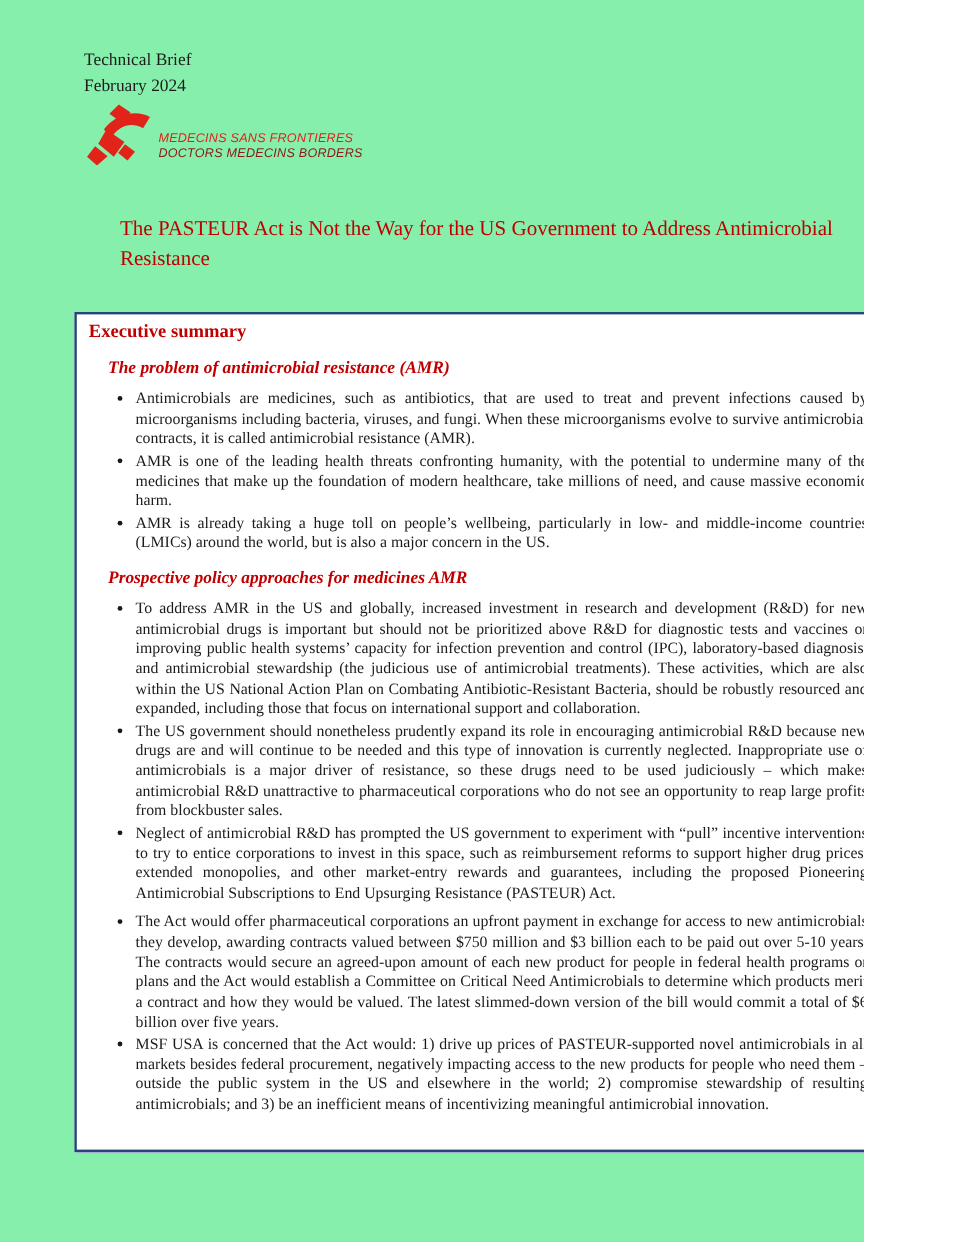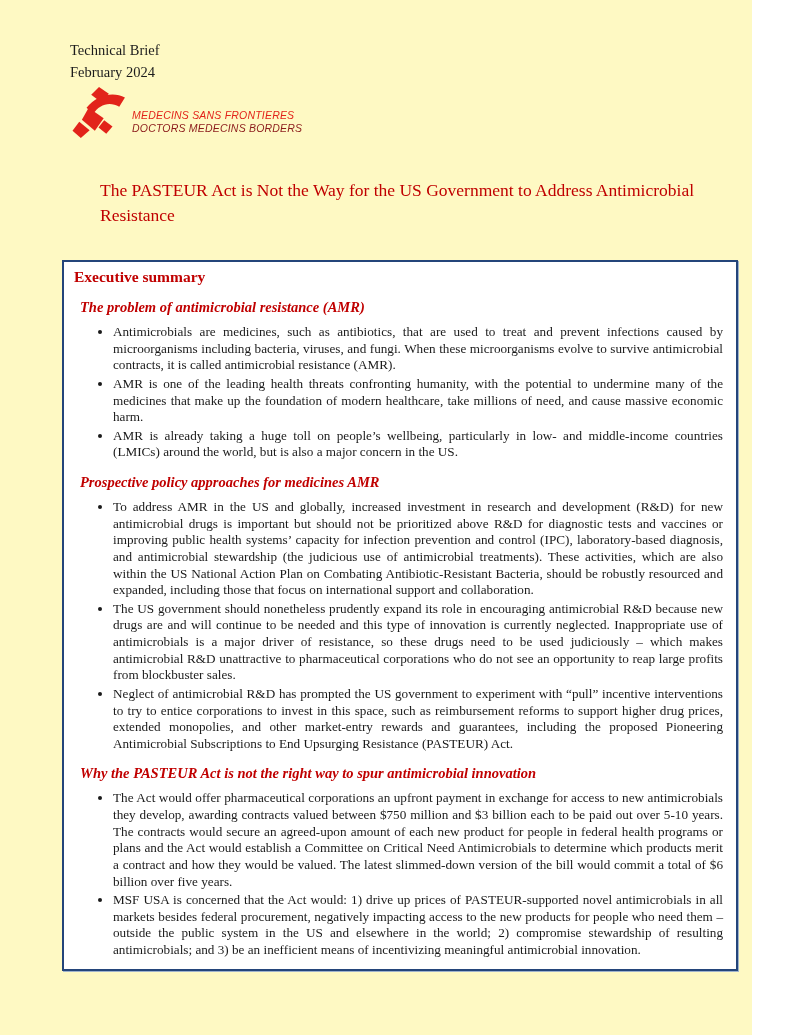--- a/index.html
+++ b/index.html
@@ -1,23 +1,22 @@
 <!DOCTYPE html>
 <html><head>
 <meta charset="utf-8">
 <style>
   html,body { margin:0; padding:0; background:#ffffff; }
   .page {
     position:relative;
     width:720px; height:1035px;
-    background:#fef9c3;
+    background:#86efac;
     font-family:"Liberation Serif", serif;
     color:#1a1a1a;
     overflow:hidden;
-    padding-left:32px;
   }
   .doc-meta {
     position:absolute; left:70px; top:40px;
     font-size:14.5px; line-height:1.5; color:#1c1c1c;
   }
   
   .msf-logo {
     position:absolute; left:72px; top:86px;
     display:flex; align-items:flex-end; gap:6px;
   }
@@ -49,21 +48,21 @@
     padding:4px 13px 8px 10px;
     background:#ffffff;
   }
   .summary-heading {
     color:#c00000; font-weight:bold; font-size:15.5px;
     margin:2px 0 0 0;
   }
   .section-heading {
     color:#c00000; font-weight:bold; font-style:italic;
     font-size:14.5px;
-    margin:13px 0 8px 6px;
+    margin:13px 0 8px 16px;
   }
   .summary-box ul {
     margin:8px 0 0 0;
     padding:0 0 0 39px;
   }
   .summary-box li {
     text-align:justify;
     font-size:13.2px;
     line-height:1.26;
     margin:0 0 2px 0;
@@ -115,21 +114,20 @@
     <section>
       <h3 class="section-heading">Prospective policy approaches for medicines AMR</h3>
       <ul>
         <li>To address AMR in the US and globally, increased investment in research and development (R&amp;D) for new antimicrobial drugs is important but should not be prioritized above R&amp;D for diagnostic tests and vaccines or improving public health systems’ capacity for infection prevention and control (IPC), laboratory-based diagnosis, and antimicrobial stewardship (the judicious use of antimicrobial treatments). These activities, which are also within the US National Action Plan on Combating Antibiotic-Resistant Bacteria, should be robustly resourced and expanded, including those that focus on international support and collaboration.</li>
         <li>The US government should nonetheless prudently expand its role in encouraging antimicrobial R&amp;D because new drugs are and will continue to be needed and this type of innovation is currently neglected. Inappropriate use of antimicrobials is a major driver of resistance, so these drugs need to be used judiciously – which makes antimicrobial R&amp;D unattractive to pharmaceutical corporations who do not see an opportunity to reap large profits from blockbuster sales.</li>
         <li>Neglect of antimicrobial R&amp;D has prompted the US government to experiment with “pull” incentive interventions to try to entice corporations to invest in this space, such as reimbursement reforms to support higher drug prices, extended monopolies, and other market-entry rewards and guarantees, including the proposed Pioneering Antimicrobial Subscriptions to End Upsurging Resistance (PASTEUR) Act.</li>
       </ul>
     </section>
 
     <section>
-      <h3 class="section-heading">Why the PASTEUR Act is not the right way to spur antimicrobial innovation</h3>
       <ul>
         <li>The Act would offer pharmaceutical corporations an upfront payment in exchange for access to new antimicrobials they develop, awarding contracts valued between $750 million and $3 billion each to be paid out over 5-10 years. The contracts would secure an agreed-upon amount of each new product for people in federal health programs or plans and the Act would establish a Committee on Critical Need Antimicrobials to determine which products merit a contract and how they would be valued. The latest slimmed-down version of the bill would commit a total of $6 billion over five years.</li>
         <li>MSF USA is concerned that the Act would: 1) drive up prices of PASTEUR-supported novel antimicrobials in all markets besides federal procurement, negatively impacting access to the new products for people who need them – outside the public system in the US and elsewhere in the world; 2) compromise stewardship of resulting antimicrobials; and 3) be an inefficient means of incentivizing meaningful antimicrobial innovation.</li>
       </ul>
     </section>
   </div>
 
 </div>
 
 </body></html>

